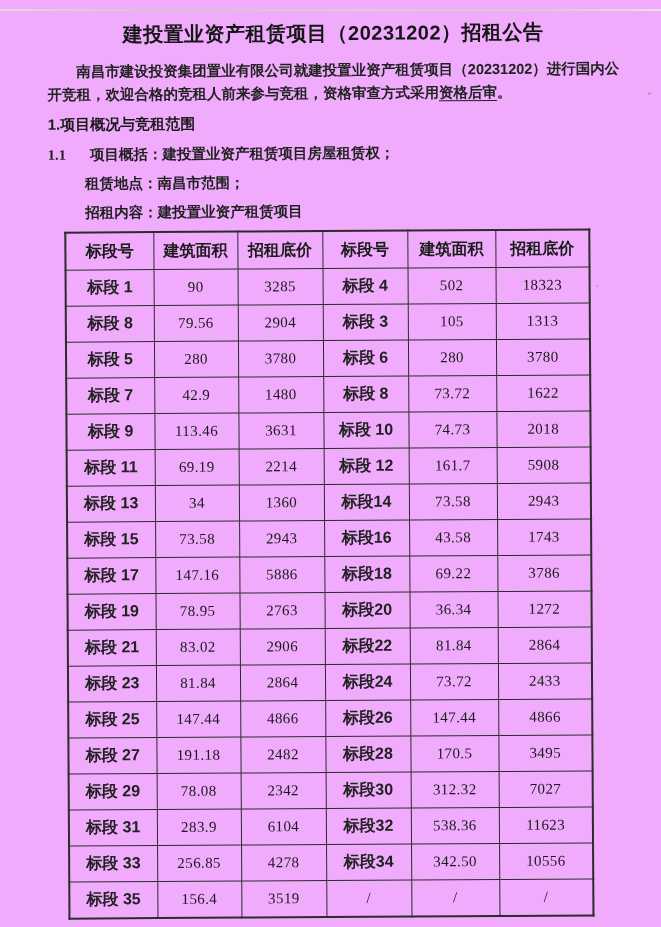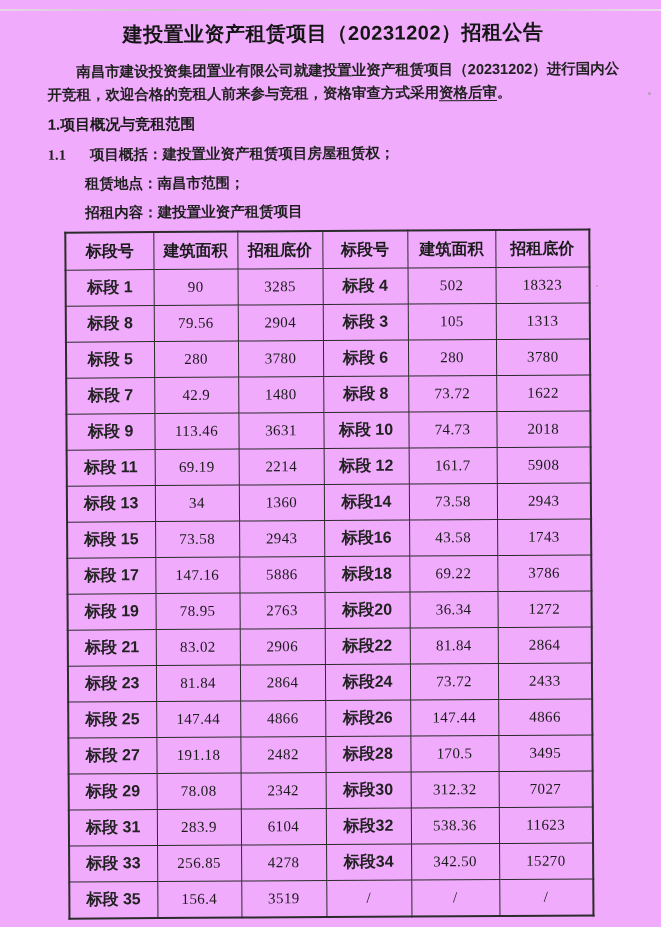--- a/index.html
+++ b/index.html
@@ -287,21 +287,21 @@
             <td class="label">标段32</td>
             <td class="num">538.36</td>
             <td class="num">11623</td>
           </tr>
           <tr>
             <td class="label">标段 33</td>
             <td class="num">256.85</td>
             <td class="num">4278</td>
             <td class="label">标段34</td>
             <td class="num">342.50</td>
-            <td class="num">15270</td>
+            <td class="num">10556</td>
           </tr>
           <tr>
             <td class="label">标段 35</td>
             <td class="num">156.4</td>
             <td class="num">3519</td>
             <td class="num">/</td>
             <td class="num">/</td>
             <td class="num">/</td>
           </tr>
         </tbody>

